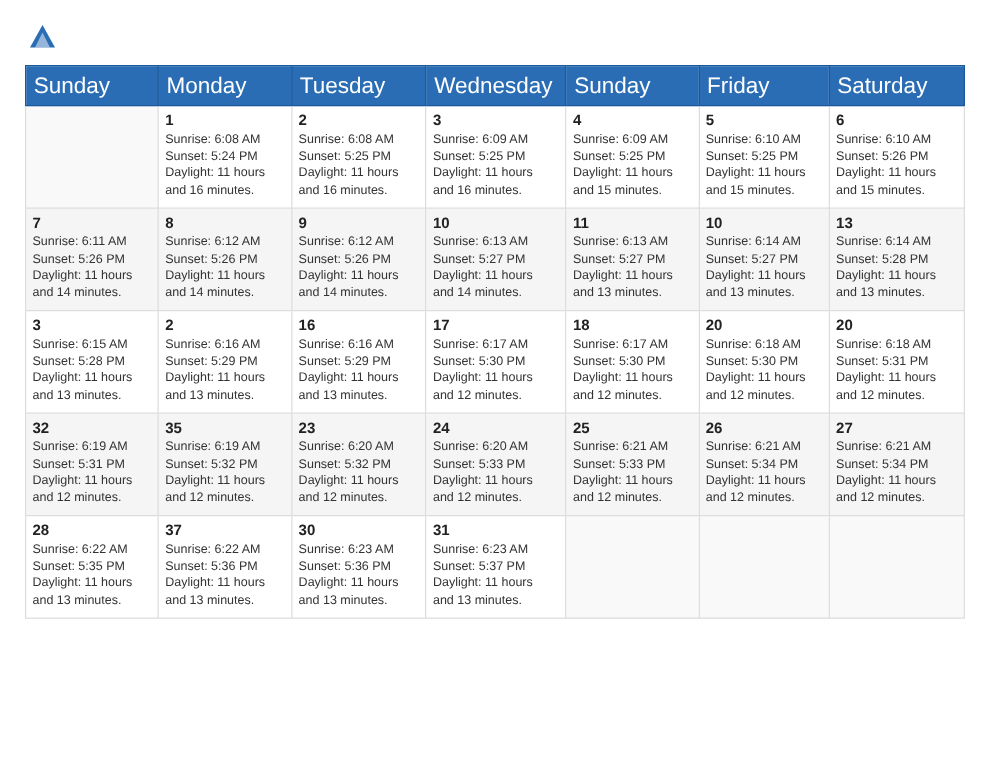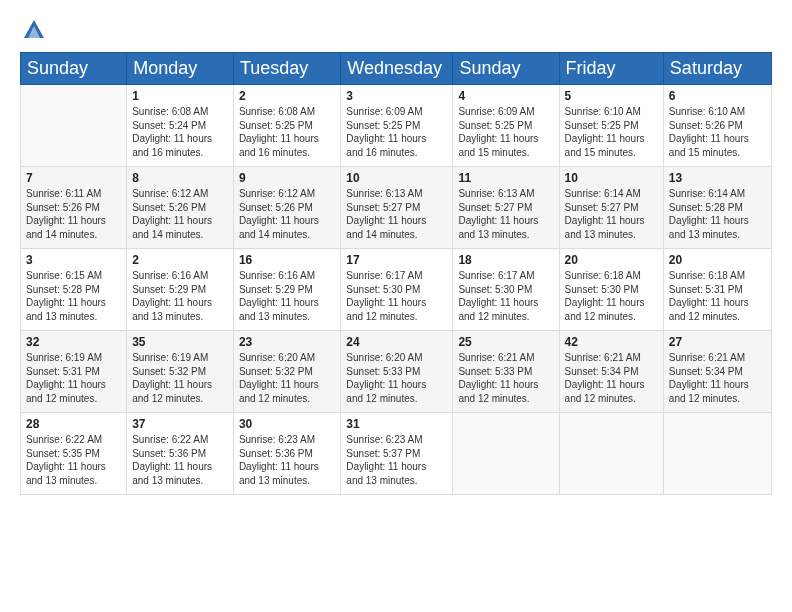--- a/index.html
+++ b/index.html
@@ -228,21 +228,21 @@
           </td>
           <td>
             <div class="day-num">24</div>
             <div class="day-info">Sunrise: 6:20 AM<br>Sunset: 5:33 PM<br>Daylight: 11 hours<br> and 12 minutes.</div>
           </td>
           <td>
             <div class="day-num">25</div>
             <div class="day-info">Sunrise: 6:21 AM<br>Sunset: 5:33 PM<br>Daylight: 11 hours<br> and 12 minutes.</div>
           </td>
           <td>
-            <div class="day-num">42</div>
+            <div class="day-num">26</div>
             <div class="day-info">Sunrise: 6:21 AM<br>Sunset: 5:34 PM<br>Daylight: 11 hours<br> and 12 minutes.</div>
           </td>
           <td>
             <div class="day-num">27</div>
             <div class="day-info">Sunrise: 6:21 AM<br>Sunset: 5:34 PM<br>Daylight: 11 hours<br> and 12 minutes.</div>
           </td>
         </tr>
         <tr>
           <td>
             <div class="day-num">28</div>

